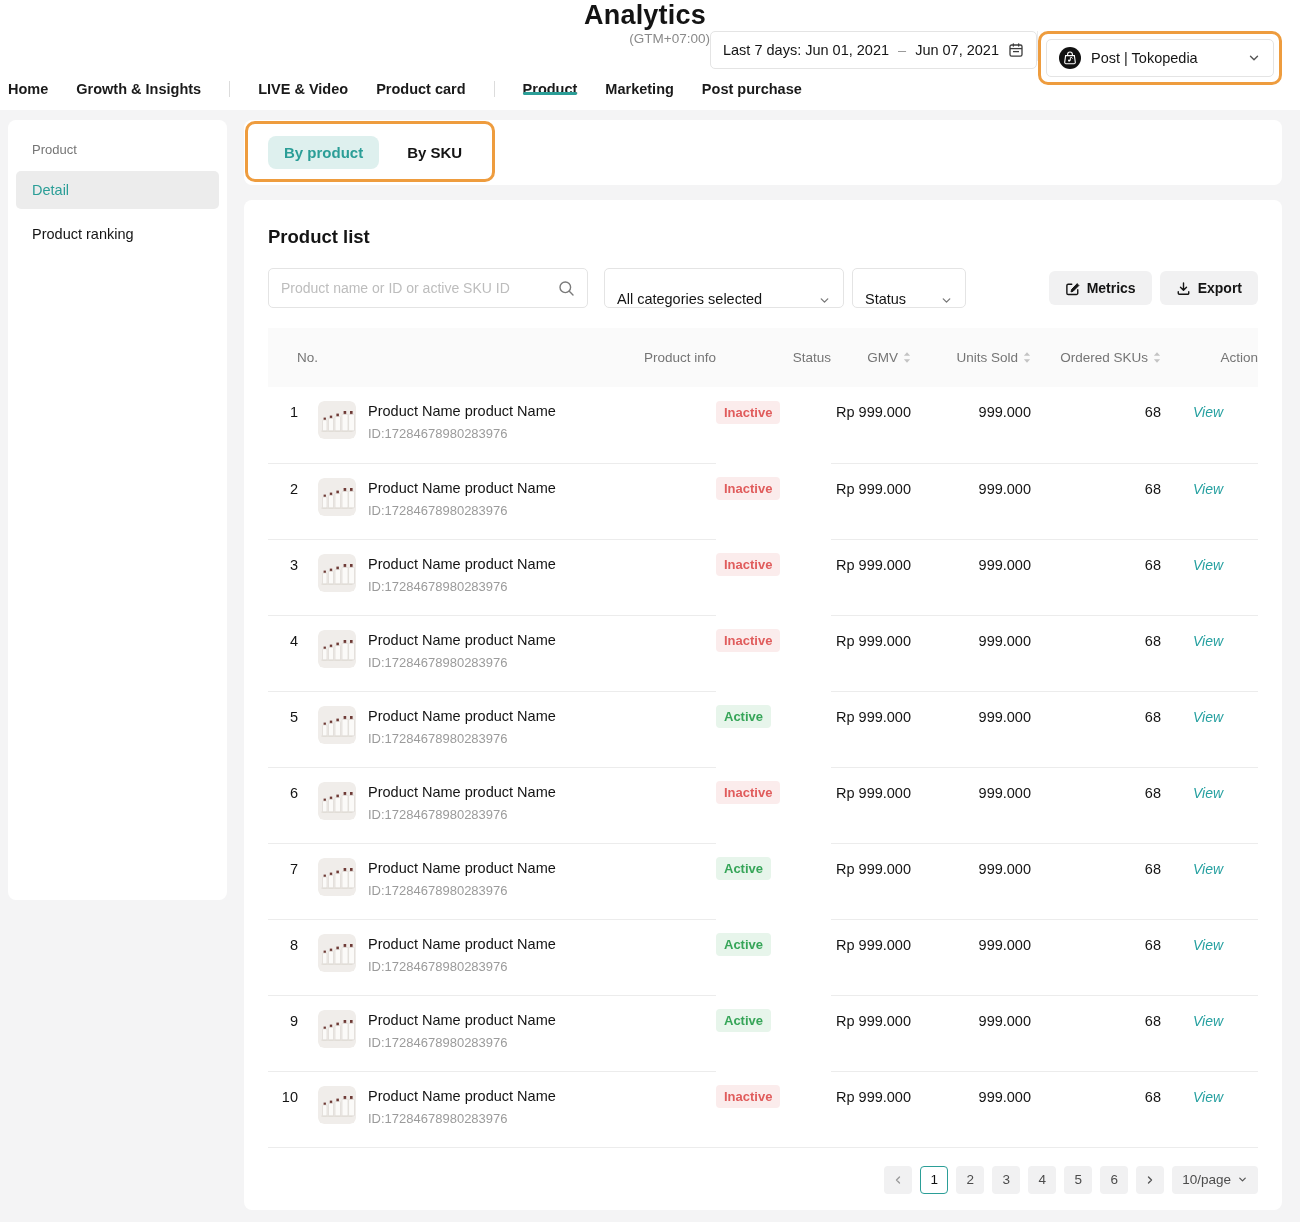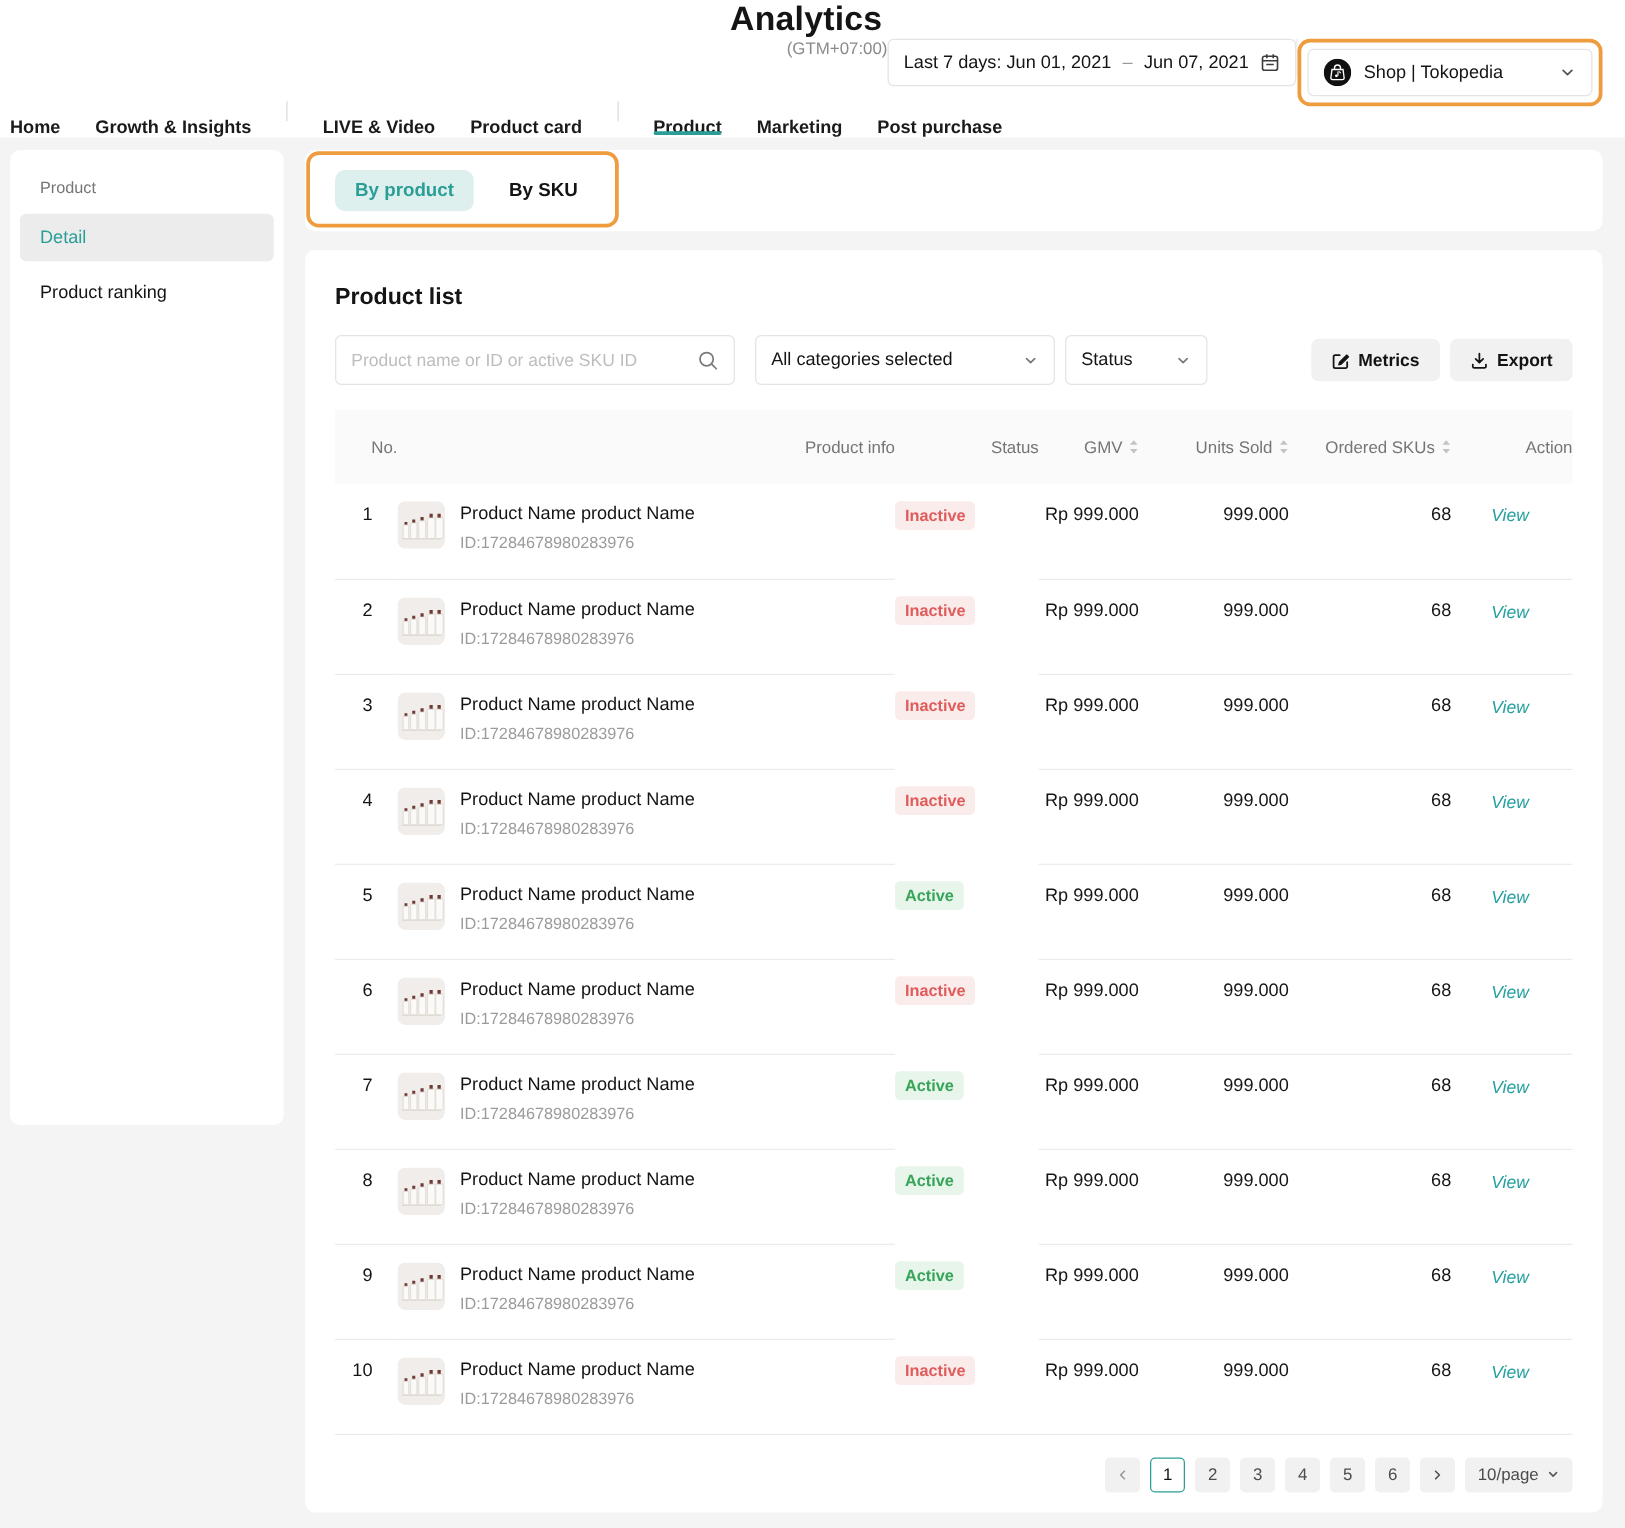--- a/index.html
+++ b/index.html
@@ -28,21 +28,21 @@
   .page-title{font-size:27px;font-weight:800;letter-spacing:.2px;}
   .header-right{margin-left:auto;display:flex;align-items:flex-start;gap:0;}
   .timezone{color:#8a8a8a;font-size:13.5px;}
   .date-box{height:38px;border:1px solid var(--line);border-radius:5px;display:flex;align-items:center;gap:9px;padding:16px 12px;font-size:14.5px;background:#fff;cursor:pointer;}
   .date-dash{color:#9a9a9a;}
   .hdr-divider{width:1px;height:30px;background:#ececec;}
   .hl-wrap{border:3px solid var(--highlight-orange);border-radius:10px;padding:5px;}
   .shop-box{height:38px;min-width:228px;border:1px solid var(--line);border-radius:5px;display:flex;align-items:center;gap:10px;padding:0 12px;background:#fff;cursor:pointer;}
   .shop-box .lbl{flex:1;font-size:14.5px;}
   
-  .nav{height:42px;display:flex;align-items:flex-end;gap:28px;padding:0 8px;font-size:14.5px;font-weight:600;}
+  .nav{height:42px;display:flex;align-items:center;gap:28px;padding:0 8px;font-size:14.5px;font-weight:600;}
   .nav-item{display:flex;align-items:center;position:relative;cursor:pointer;color:#1a1a1a;}
   .nav-item.active::after{content:"";position:absolute;left:0;right:0;bottom:2px;height:3px;border-radius:2px;background:var(--accent-teal);}
   .nav-divider{width:1px;align-self:center;height:16px;background:#dcdcdc;}
   
   .content{position:relative;background:var(--page-gray);height:1112px;}
   .card{position:absolute;background:#fff;border-radius:8px;}
   .sidebar{left:8px;top:10px;width:219px;height:780px;padding-top:22px;}
   .side-label{padding-left:24px;font-size:13px;color:var(--text-2);margin-bottom:14px;}
   .side-item{margin:0 8px 6px;height:38px;display:flex;align-items:center;padding-left:16px;border-radius:5px;font-size:14.5px;cursor:pointer;color:var(--text);}
   .side-item.active{background:#ECECEC;color:var(--accent-teal);font-weight:500;}
@@ -50,21 +50,21 @@
   .tab{font-weight:600;font-size:15px;cursor:pointer;padding:8px 0;border-radius:8px;color:var(--text);}
   .tab.active{background:var(--accent-teal-bg);color:var(--accent-teal);padding:8px 16px;}
   .tabs-hl{position:absolute;left:1px;top:1px;width:250px;height:61px;border:3px solid var(--highlight-orange);border-radius:10px;pointer-events:none;}
   .list-card{left:244px;top:90px;width:1038px;height:1010px;padding:26px 24px 18px;}
   .list-title{font-size:18.5px;font-weight:700;margin-bottom:20px;}
   
   .filters{display:flex;align-items:center;gap:8px;}
   .search-box{width:320px;height:40px;border:1px solid var(--line);border-radius:5px;display:flex;align-items:center;padding:0 12px;gap:24px;}
   .search-box input{flex:1;border:none;outline:none;font-size:14px;font-family:inherit;color:var(--text);}
   .search-box input::placeholder{color:#BDBDBD;}
-  .select-box{height:40px;border:1px solid var(--line);border-radius:5px;display:flex;align-items:center;justify-content:space-between;padding:0 12px;gap:8px;font-size:14.5px;cursor:pointer;background:#fff;}
+  .select-box{height:40px;border:1px solid var(--line);border-radius:5px;display:flex;align-items:flex-end;justify-content:space-between;padding:0 12px;gap:8px;font-size:14.5px;cursor:pointer;background:#fff;}
   .sel-cat{width:240px;margin-left:8px;}
   .sel-status{width:114px;}
   .filters .spacer{flex:1;}
   .tool-btn{height:34px;display:flex;align-items:center;gap:7px;padding:0 16px;background:var(--btn-gray);border:none;border-radius:6px;font-weight:600;font-size:14px;font-family:inherit;cursor:pointer;color:var(--text);}
   
   table{width:100%;border-collapse:collapse;margin-top:20px;table-layout:fixed;}
   col.c-no{width:50px;} col.c-status{width:115px;} col.c-gmv{width:80px;}
   col.c-units{width:120px;} col.c-skus{width:130px;} col.c-action{width:97px;}
   thead th{background:#FAFAFA;height:59px;font-size:13.5px;font-weight:500;color:var(--text-2);text-align:right;vertical-align:middle;}
   th.r,td.r{text-align:right;}
@@ -116,21 +116,21 @@
         <span>
           <svg width="22" height="22" viewBox="0 0 22 22">
             <circle cx="11" cy="11" r="11" fill="#111"></circle>
             <path d="M6.6 8.6 h8.8 l.9 6.6 a1.3 1.3 0 0 1 -1.3 1.5 H7 a1.3 1.3 0 0 1 -1.3 -1.5 z" fill="#111" stroke="#fff" stroke-width="1.1"></path>
             <path d="M8.6 8.4 v-1 a2.4 2.4 0 0 1 4.8 0 v1" fill="none" stroke="#fff" stroke-width="1.1"></path>
             <circle cx="10.1" cy="13.6" r="1.1" fill="#fff"></circle>
             <rect x="10.9" y="10.2" width="0.9" height="3.4" fill="#fff"></rect>
             <path d="M11.8 10.2 c.9 .15 1.5 .6 1.7 1.4" stroke="#fff" stroke-width="0.9" fill="none"></path>
           </svg>
         </span>
-        <span class="lbl">Shop | Tokopedia</span>
+        <span class="lbl">Post | Tokopedia</span>
         <span>
           <svg width="14" height="14" viewBox="0 0 16 16" fill="none" stroke="#555" stroke-width="1.6" stroke-linecap="round" stroke-linejoin="round">
               <path d="M4 6 l4 4 4 -4"></path>
             </svg>
         </span>
       </div>
     </div>
   </div>
 </div>
 

